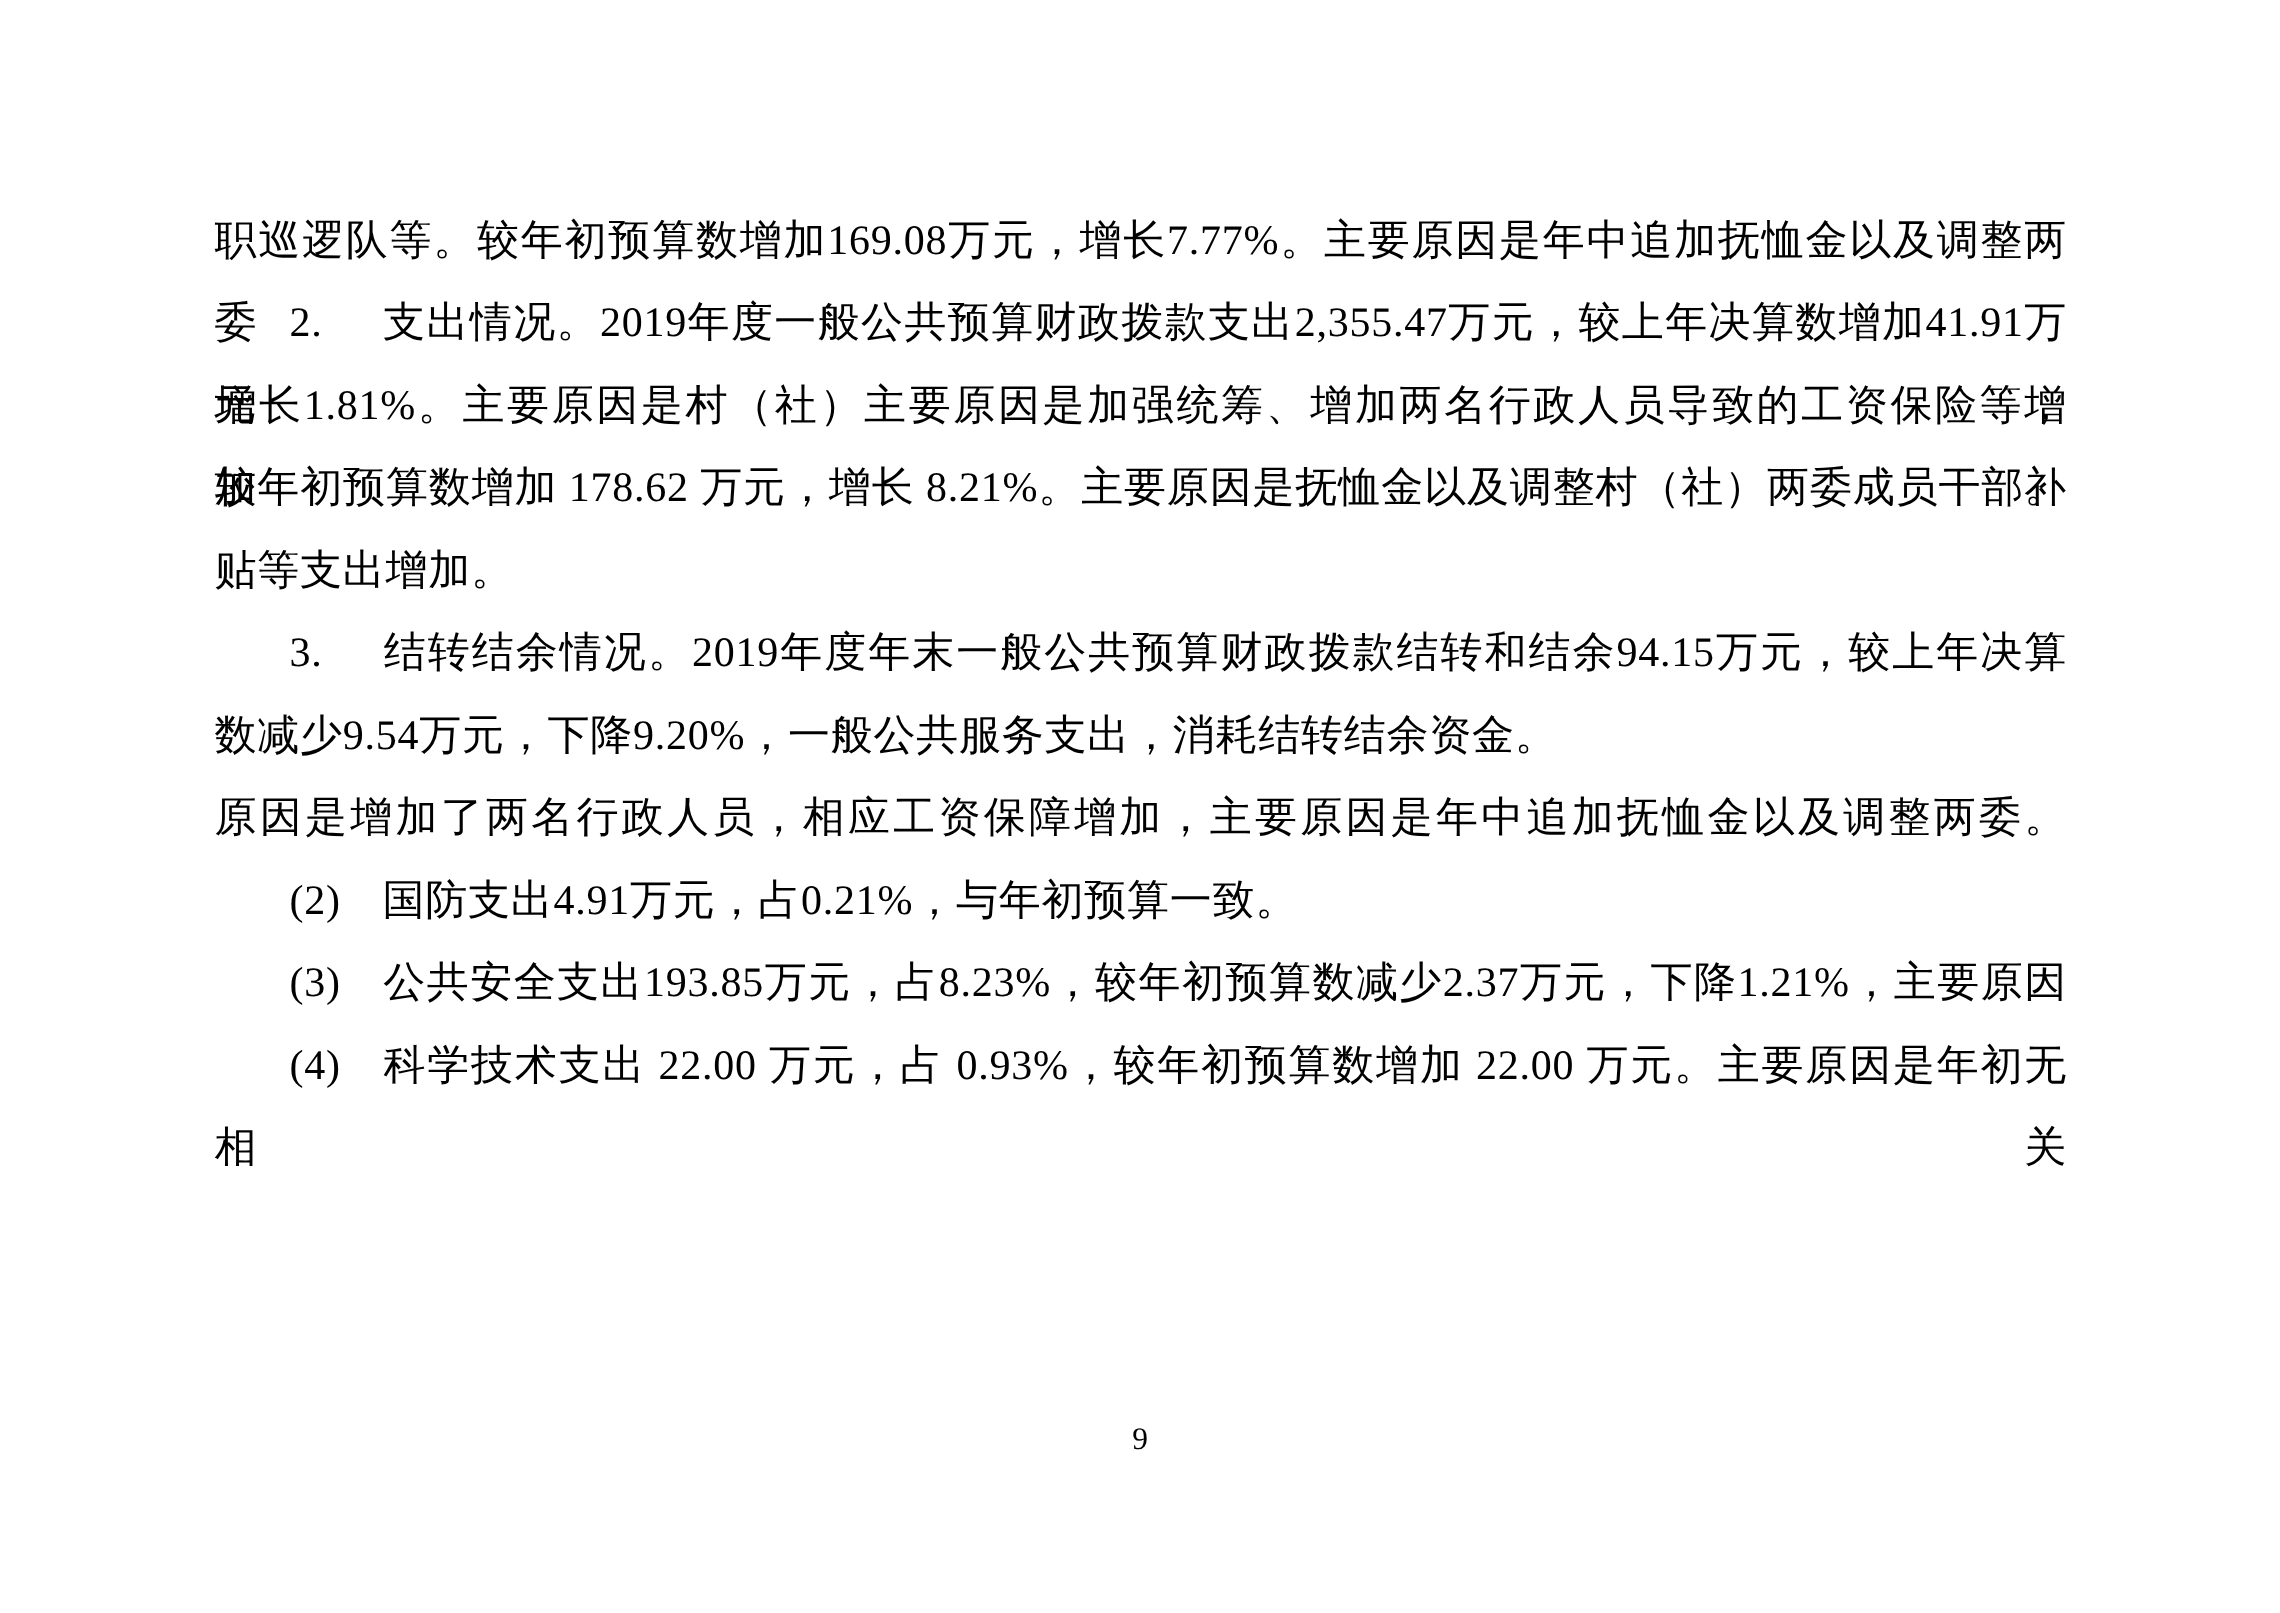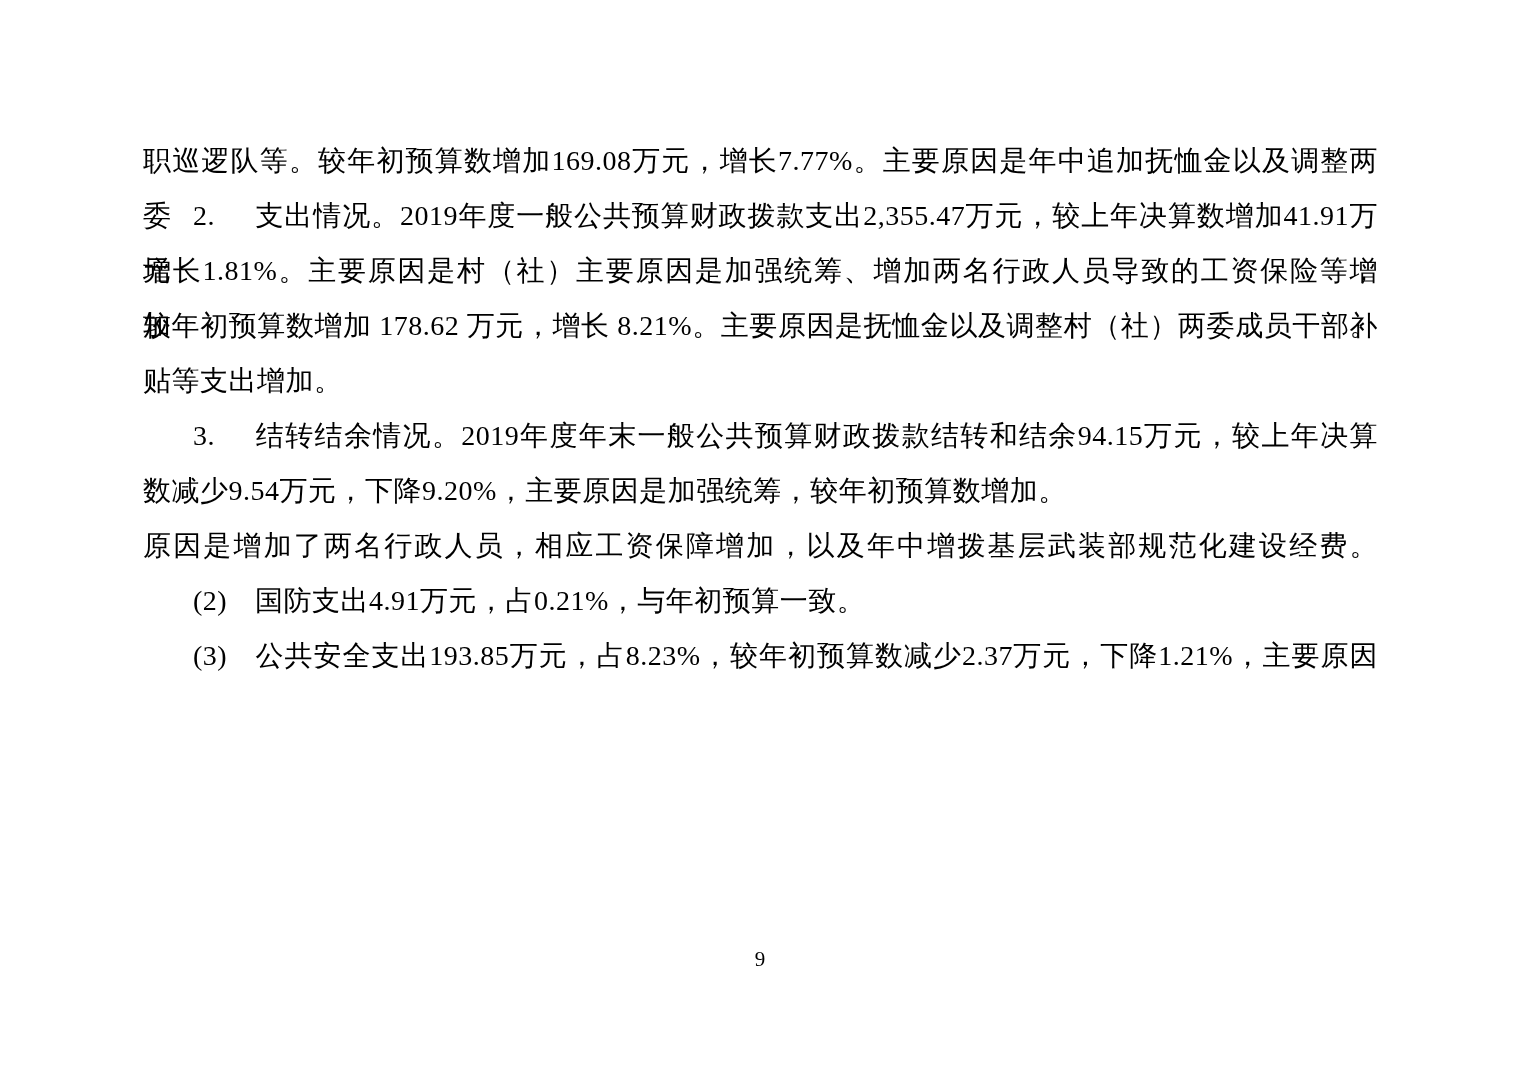--- a/index.html
+++ b/index.html
@@ -64,28 +64,29 @@
     <div class="line just"><span class="mk">2.</span><span class="tx">支出情况。2019年度一般公共预算财政拨款支出2,355.47万元，较上年决算数增加41.91万元，</span></div>
 
     <div class="line just">增长1.81%。主要原因是村（社）主要原因是加强统筹、增加两名行政人员导致的工资保险等增加。</div>
 
     <div class="line just">较年初预算数增加 178.62 万元，增长 8.21%。主要原因是抚恤金以及调整村（社）两委成员干部补</div>
 
     <div class="line">贴等支出增加。</div>
 
     <div class="line just"><span class="mk">3.</span><span class="tx">结转结余情况。2019年度年末一般公共预算财政拨款结转和结余94.15万元，较上年决算</span></div>
 
-    <div class="line">数减少9.54万元，下降9.20%，主要原因是加强统筹，较年初预算数增加。</div>
+    <div class="line">数减少9.54万元，下降9.20%，一般公共服务支出，消耗结转结余资金。</div>
 
 
 
-    <div class="line just">原因是增加了两名行政人员，相应工资保障增加，以及年中增拨基层武装部规范化建设经费。</div>
+    <div class="line just">原因是增加了两名行政人员，相应工资保障增加，主要原因是年中追加抚恤金以及调整两委。</div>
 
     <div class="line"><span class="mk">(2)</span><span class="tx">国防支出4.91万元，占0.21%，与年初预算一致。</span></div>
 
     <div class="line just"><span class="mk">(3)</span><span class="tx">公共安全支出193.85万元，占8.23%，较年初预算数减少2.37万元，下降1.21%，主要原因</span></div>
 
 
+    <div class="line just"><span class="mk">(4)</span><span class="tx">科学技术支出 22.00 万元，占 0.93%，较年初预算数增加 22.00 万元。主要原因是年初无相关</span></div>
 
   </div>
 
   <div class="pageno">9</div>
 </div>
 
 </body></html>

